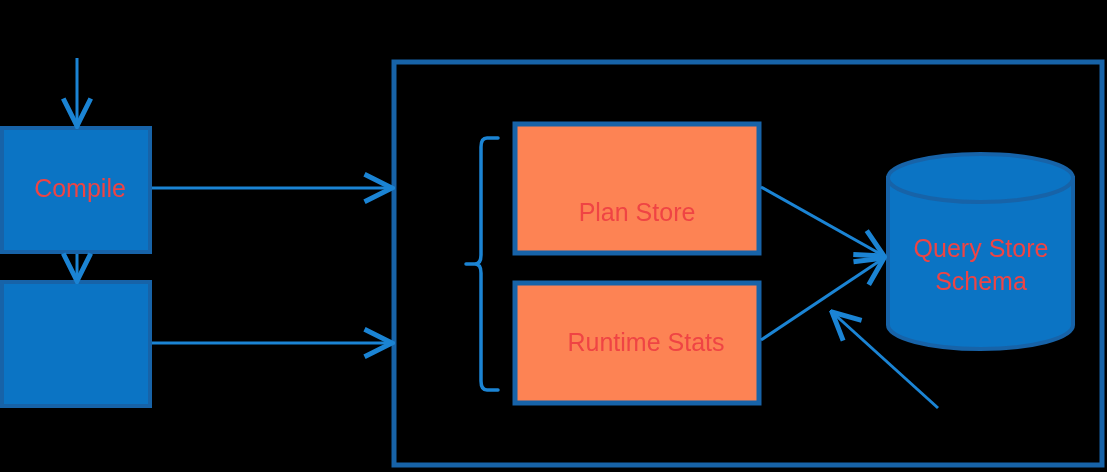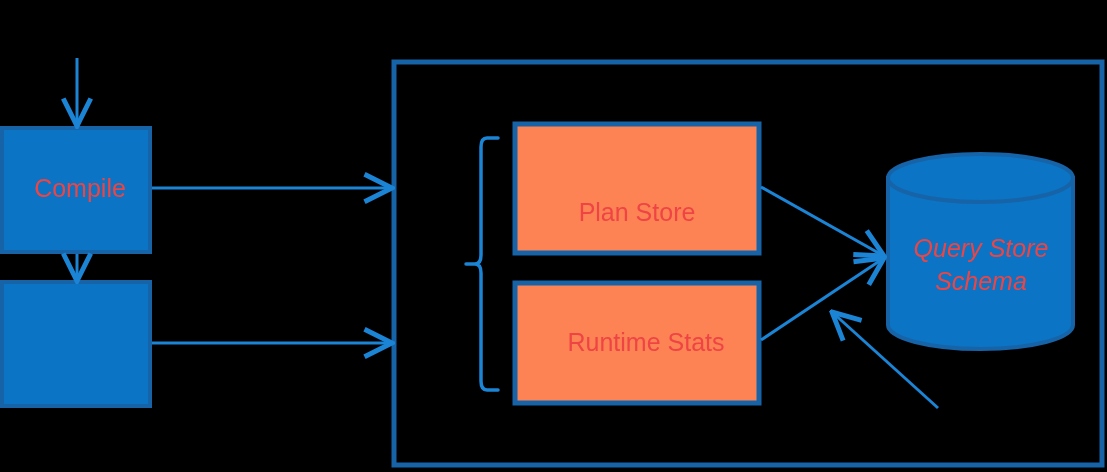--- a/index.html
+++ b/index.html
@@ -32,21 +32,21 @@
     line-height: 30px;
     text-align: center;
     white-space: pre-line;
     letter-spacing: 0px;
     pointer-events: none;
   }
   .lbl-compile  { left: 8px;   top: 173px; width: 144px; }
   .lbl-execute  { left: 8px;   top: 327px; width: 144px; }
   .lbl-plan     { left: 513px; top: 173px; width: 248px; margin-top: 24px; }
   .lbl-runtime  { left: 513px; top: 327px; width: 248px; margin-left: 9px; }
-  .lbl-schema   { left: 888px; top: 232px; width: 186px; line-height: 33px; font-style: italic; }
+  .lbl-schema   { left: 888px; top: 232px; width: 186px; line-height: 33px; }
 </style>
 </head>
 <body>
 
 <div id="canvas">
 
   <svg id="diagram-svg" viewBox="0 0 1107 472">
     <defs>
       <marker id="arrow-open" viewBox="0 0 12 12" refX="11" refY="6" markerWidth="11" markerHeight="11" orient="auto-start-reverse">
         <path d="M 1 1 L 11 6 L 1 11" fill="none" stroke="#1b84d4" stroke-width="1.8"></path>

